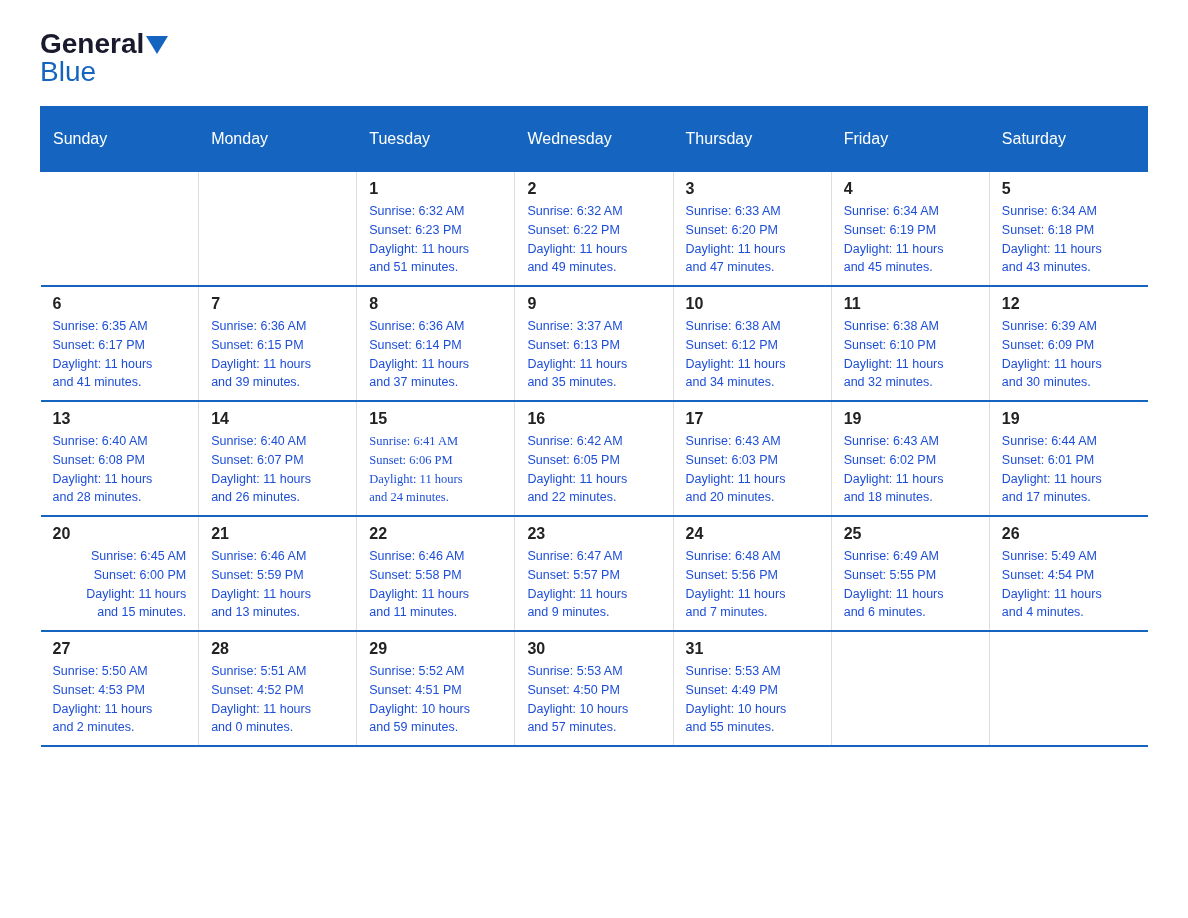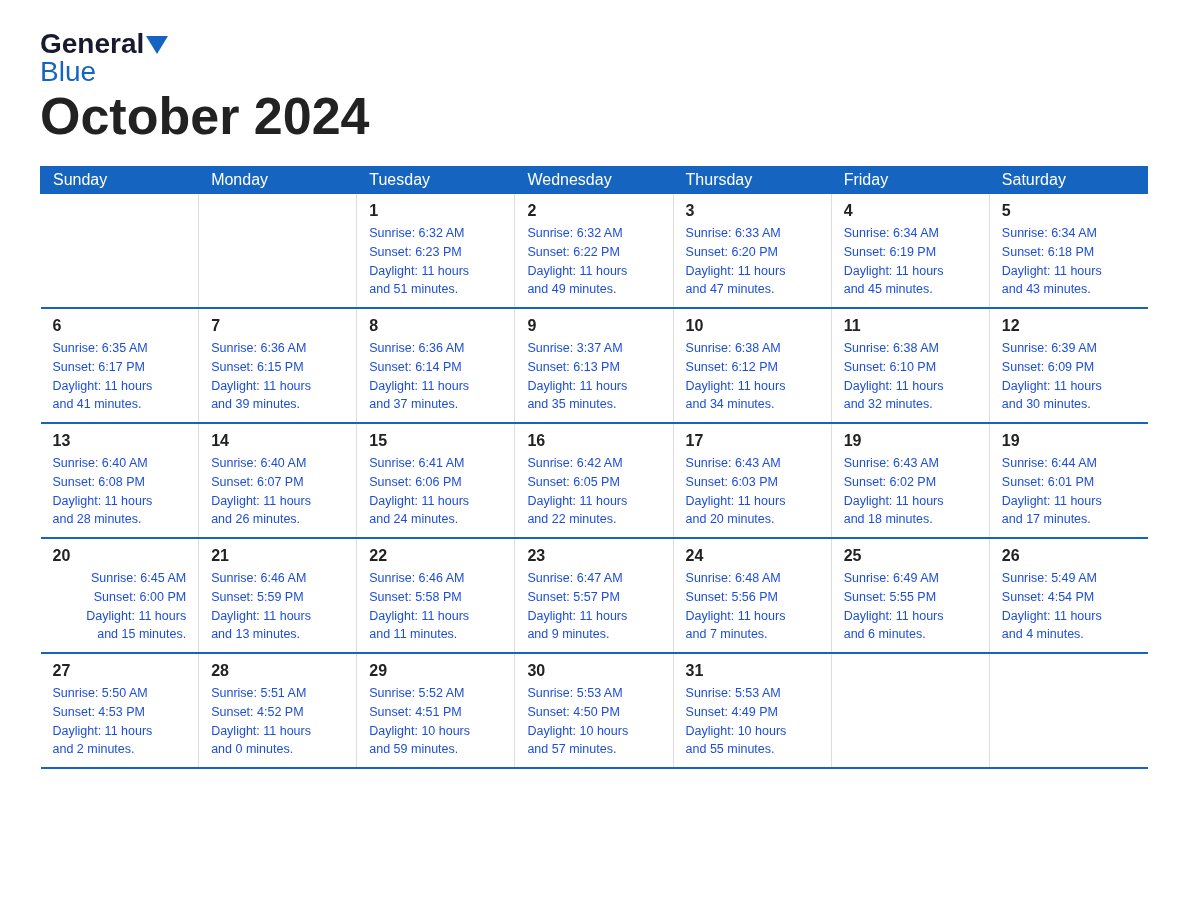--- a/index.html
+++ b/index.html
@@ -8,21 +8,20 @@
       background: #fff;
       padding: 30px 40px;
       width: 1188px;
       min-height: 918px;
     }
     .header {
       display: flex;
       justify-content: space-between;
       align-items: flex-start;
       margin-bottom: 20px;
-      flex-direction: column;
     }
     .logo {
       display: flex;
       flex-direction: column;
       align-items: flex-start;
     }
     .logo-general {
       font-size: 28px;
       font-weight: bold;
       color: #1a1a2e;
@@ -53,21 +52,21 @@
     }
     table {
       width: 100%;
       border-collapse: collapse;
     }
     thead tr {
       background-color: #1565c0;
     }
     thead th {
       color: #fff;
-      padding: 4px 12px;
+      padding: 23px 12px;
       text-align: left;
       font-size: 16px;
       font-weight: normal;
       border: 1px solid #1565c0;
     }
     tbody tr {
       border-bottom: 2px solid #1565c0;
     }
     tbody td {
       vertical-align: top;
@@ -107,21 +106,20 @@
       <span class="logo-general">General</span>
       <svg width="22" height="18" viewBox="0 0 22 18" style="margin-left:2px; margin-top:2px;">
         <polygon points="0,0 22,0 11,18" fill="#1565c0"></polygon>
       </svg>
     </div>
     <div>
       <span class="logo-blue">Blue</span>
     </div>
   </div>
   <div class="title-section">
-    <div class="month-title">October 2024</div>
   </div>
 </div>
 
 <table>
   <thead>
     <tr>
     <th>Sunday</th>
         <th>Monday</th>
         <th>Tuesday</th>
         <th>Wednesday</th>
@@ -231,21 +229,21 @@
         </td>
         <td>
           <span class="day-number">14</span>
           <div class="day-info" style="white-space: pre-line;">Sunrise: 6:40 AM
 Sunset: 6:07 PM
 Daylight: 11 hours
 and 26 minutes.</div>
         </td>
         <td>
           <span class="day-number">15</span>
-          <div class="day-info" style="white-space: pre-line;">Sunrise: 6:41 AM
+          <div class="day-info" style="white-space: pre-line; font-family: Liberation Serif, serif;">Sunrise: 6:41 AM
 Sunset: 6:06 PM
 Daylight: 11 hours
 and 24 minutes.</div>
         </td>
         <td>
           <span class="day-number">16</span>
           <div class="day-info" style="white-space: pre-line;">Sunrise: 6:42 AM
 Sunset: 6:05 PM
 Daylight: 11 hours
 and 22 minutes.</div>

